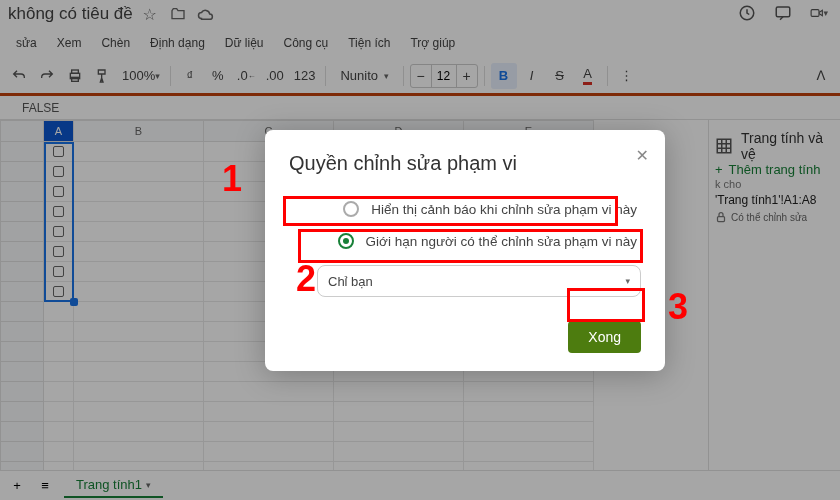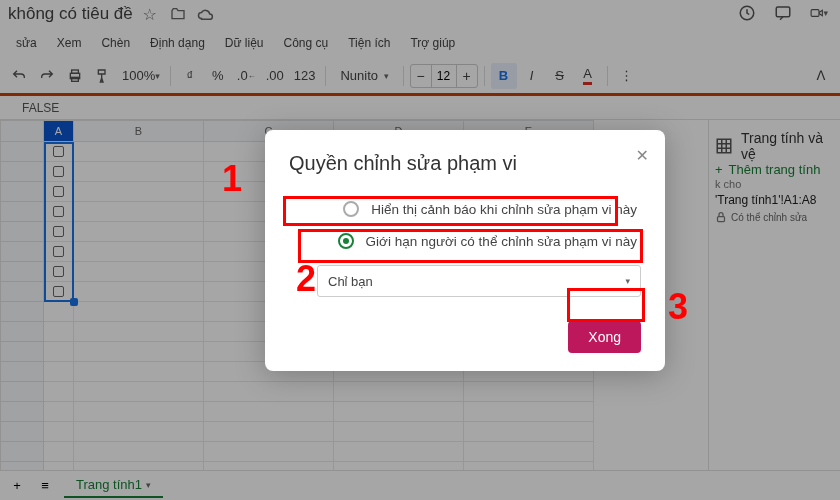--- a/index.html
+++ b/index.html
@@ -67,23 +67,23 @@
   .sheet-tab { padding:4px 12px; color:#188038; font-weight:500; border-bottom:2px solid #188038; cursor:pointer; display:flex; align-items:center; gap:4px;}
   
   
   .dialog { position:absolute; z-index:10; left:265px; top:130px; width:400px; background:#fff; border-radius:8px; box-shadow:0 4px 30px rgba(0,0,0,0.25); padding:22px 24px 18px;}
   .dialog-title { font-size:20px; color:#333; margin-bottom:18px;}
   .dialog-close { position:absolute; right:16px; top:16px; color:#888; cursor:pointer; font-size:16px;}
   .radio-row { display:flex; align-items:center; gap:12px; padding:8px 4px; font-size:13.5px; color:#444;justify-content:flex-end;}
   .radio { width:16px; height:16px; border:2px solid #aaa; border-radius:50%; flex-shrink:0; position:relative;}
   .radio.checked { border-color:#188038;}
   .radio.checked::after { content:''; position:absolute; inset:3px; background:#188038; border-radius:50%;}
-  .select-box { margin:8px 0 0 28px; border:1px solid #ccc; border-radius:3px; height:32px; display:flex; align-items:center; justify-content:space-between; padding:0 10px; font-size:13px; color:#444; cursor:pointer;}
+  .select-box { margin:8px 0 0 28px; border:1px solid #ccc; border-radius:8px; height:32px; display:flex; align-items:center; justify-content:space-between; padding:0 10px; font-size:13px; color:#444; cursor:pointer;}
   .dialog-footer { display:flex; justify-content:flex-end; margin-top:24px;}
-  .btn-done { background:#be185d; color:#fff; border:none; padding:8px 20px; font-size:14px; border-radius:4px; cursor:pointer; font-weight:500;}
+  .btn-done { background:#4d7c0f; color:#fff; border:none; padding:8px 20px; font-size:14px; border-radius:4px; cursor:pointer; font-weight:500;}
   
   
   .anno-box { position:absolute; border:3px solid #ff0000; z-index:20; pointer-events:none;}
   .anno-num { position:absolute; z-index:21; color:#ff0000; font-size:36px; font-weight:900; font-family: Arial Black, Arial; pointer-events:none;}
   
   svg { display:block; }
 </style>
 </head>
 <body>
 

